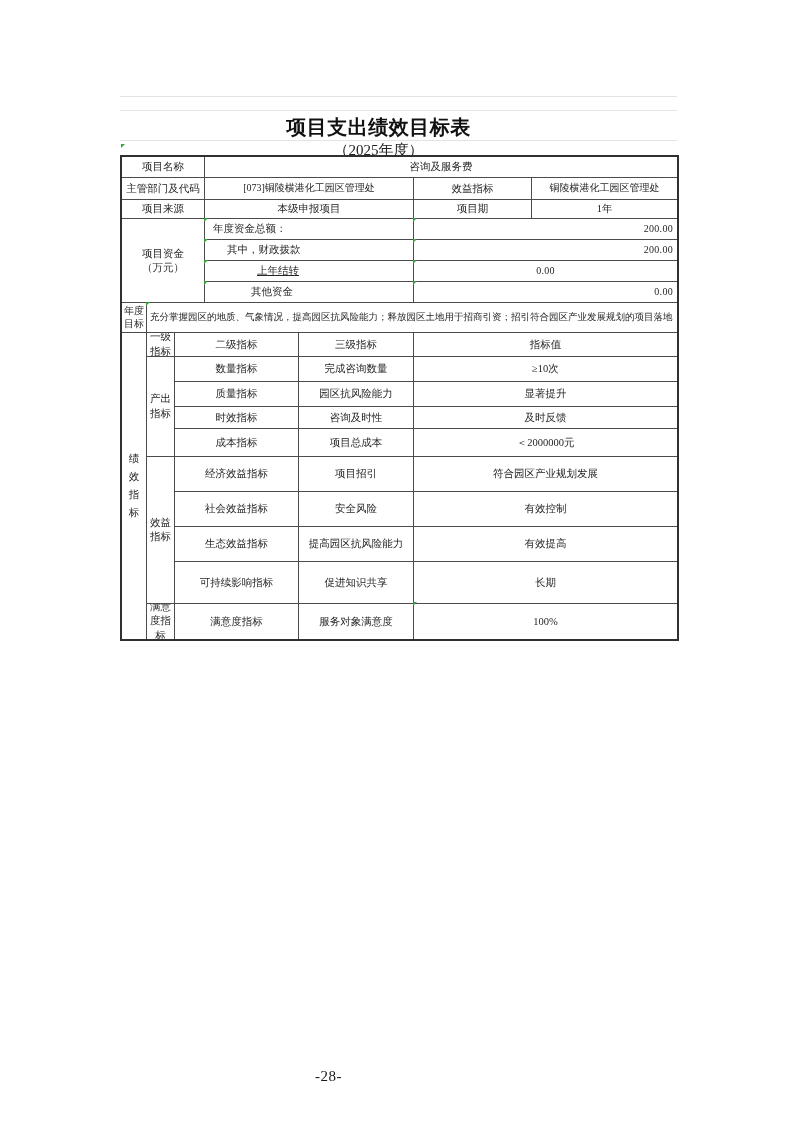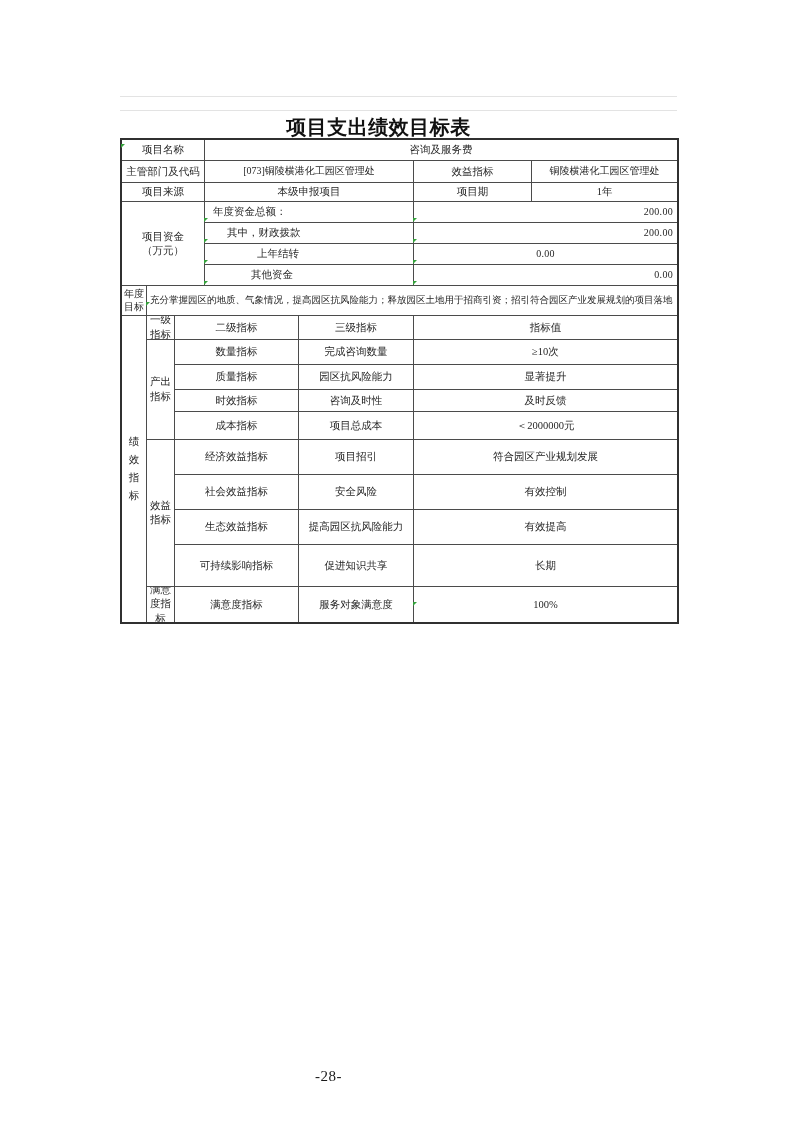--- a/index.html
+++ b/index.html
@@ -12,40 +12,40 @@
   .faint{position:absolute;left:2px;width:557px;height:1px;background:#e3e3e3;}
   .doc-title{
     position:absolute;left:2px;top:22px;width:517px;text-align:center;
     font-size:20px;font-weight:bold;color:#111;letter-spacing:0.5px;
   }
   .doc-sub{
     position:absolute;left:2px;top:49px;width:517px;text-align:center;
     font-size:15px;color:#222;
   }
   .tbl{
-    position:absolute;left:2px;top:46px;
+    position:absolute;left:2px;top:63px;
     display:grid;
     grid-template-columns:25px 28px 30px 94px 115px 118px 145px;
     grid-template-rows:21px 22px 19px 21px 21px 21px 21px 30px 24px 25px 25px 22px 28px 35px 35px 35px 42px 35px;
     border:2px solid #303030;background:#fff;
   }
   .cell{
     border-right:1px solid #4b4b4b;border-bottom:1px solid #4b4b4b;
     display:flex;align-items:center;justify-content:center;
     text-align:center;font-size:10.5px;line-height:1.25;color:#262626;
     overflow:hidden;box-sizing:border-box;
   }
   .no-r{border-right:none;}
   .no-b{border-bottom:none;}
   .left{justify-content:flex-start;text-align:center;}
   .right{justify-content:flex-end;text-align:right;}
   .pre{white-space:pre-line;}
   .pad8{padding-left:8px;}
   .pad22{padding-left:22px;}
-  .pad52{padding-left:52px;}
+  .pad52{padding-left:52px;text-decoration:underline;}
   .pad46{padding-left:46px;}
   .padr4{padding-right:4px;}
   .num{font-size:10px;letter-spacing:0.3px;}
   .goal{font-size:9.5px;white-space:nowrap;padding-left:3px;justify-content:flex-start;text-align:left;}
   .v1{padding:0 7px;word-break:break-all;line-height:1.7;}   
   .v2{padding:0 2px;word-break:break-all;line-height:1.35;}  
   .small{font-size:10px;}
   .marker{
     position:absolute;width:0;height:0;
     border-top:4px solid #35a13c;border-right:4px solid transparent;

